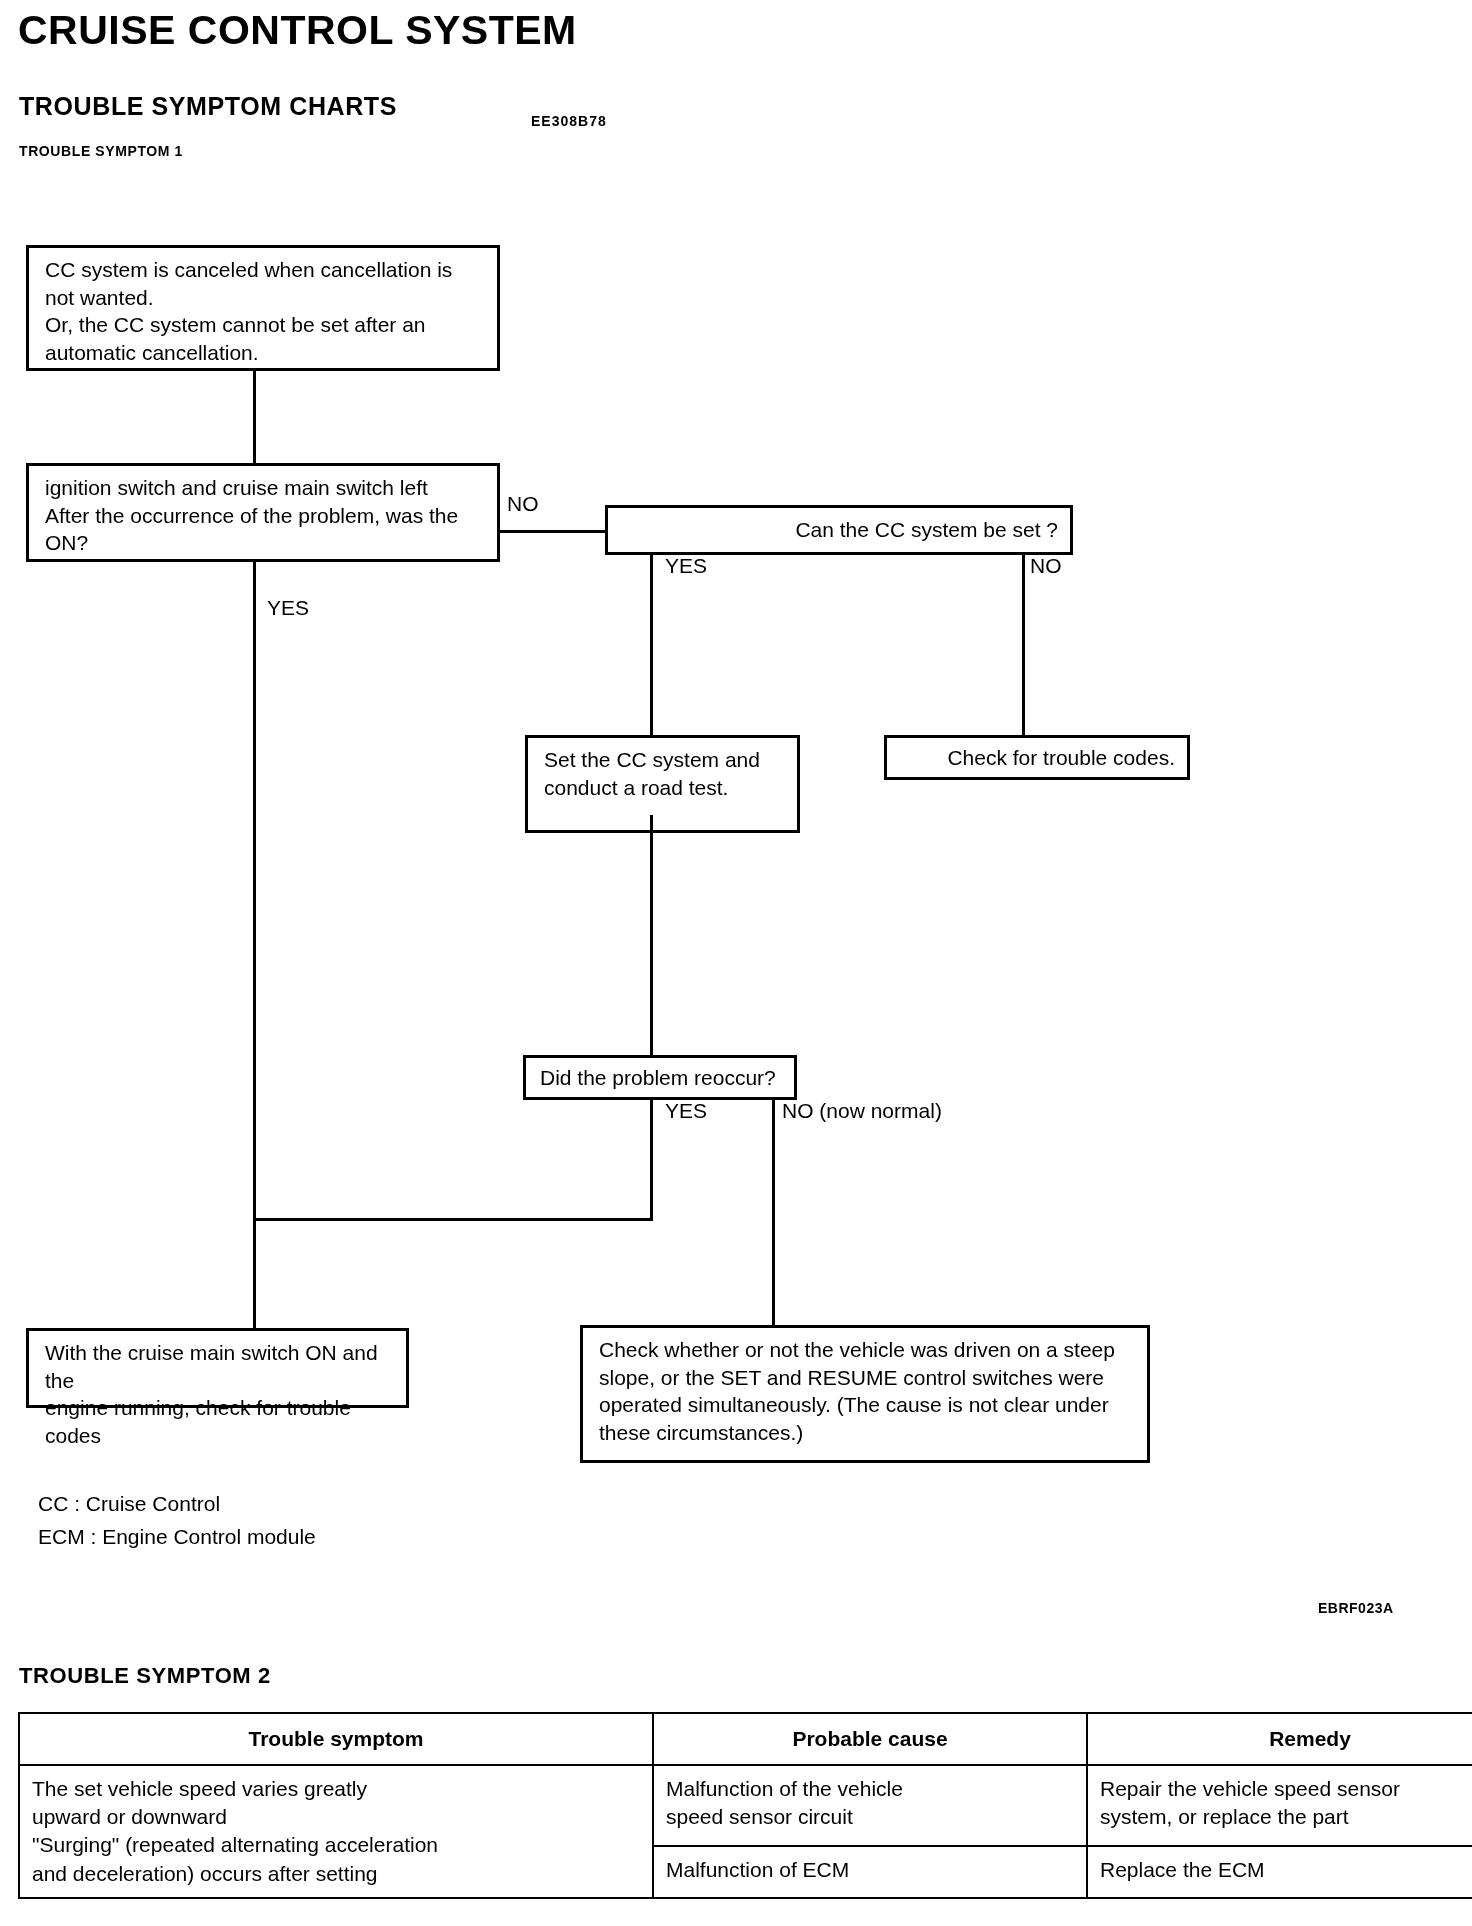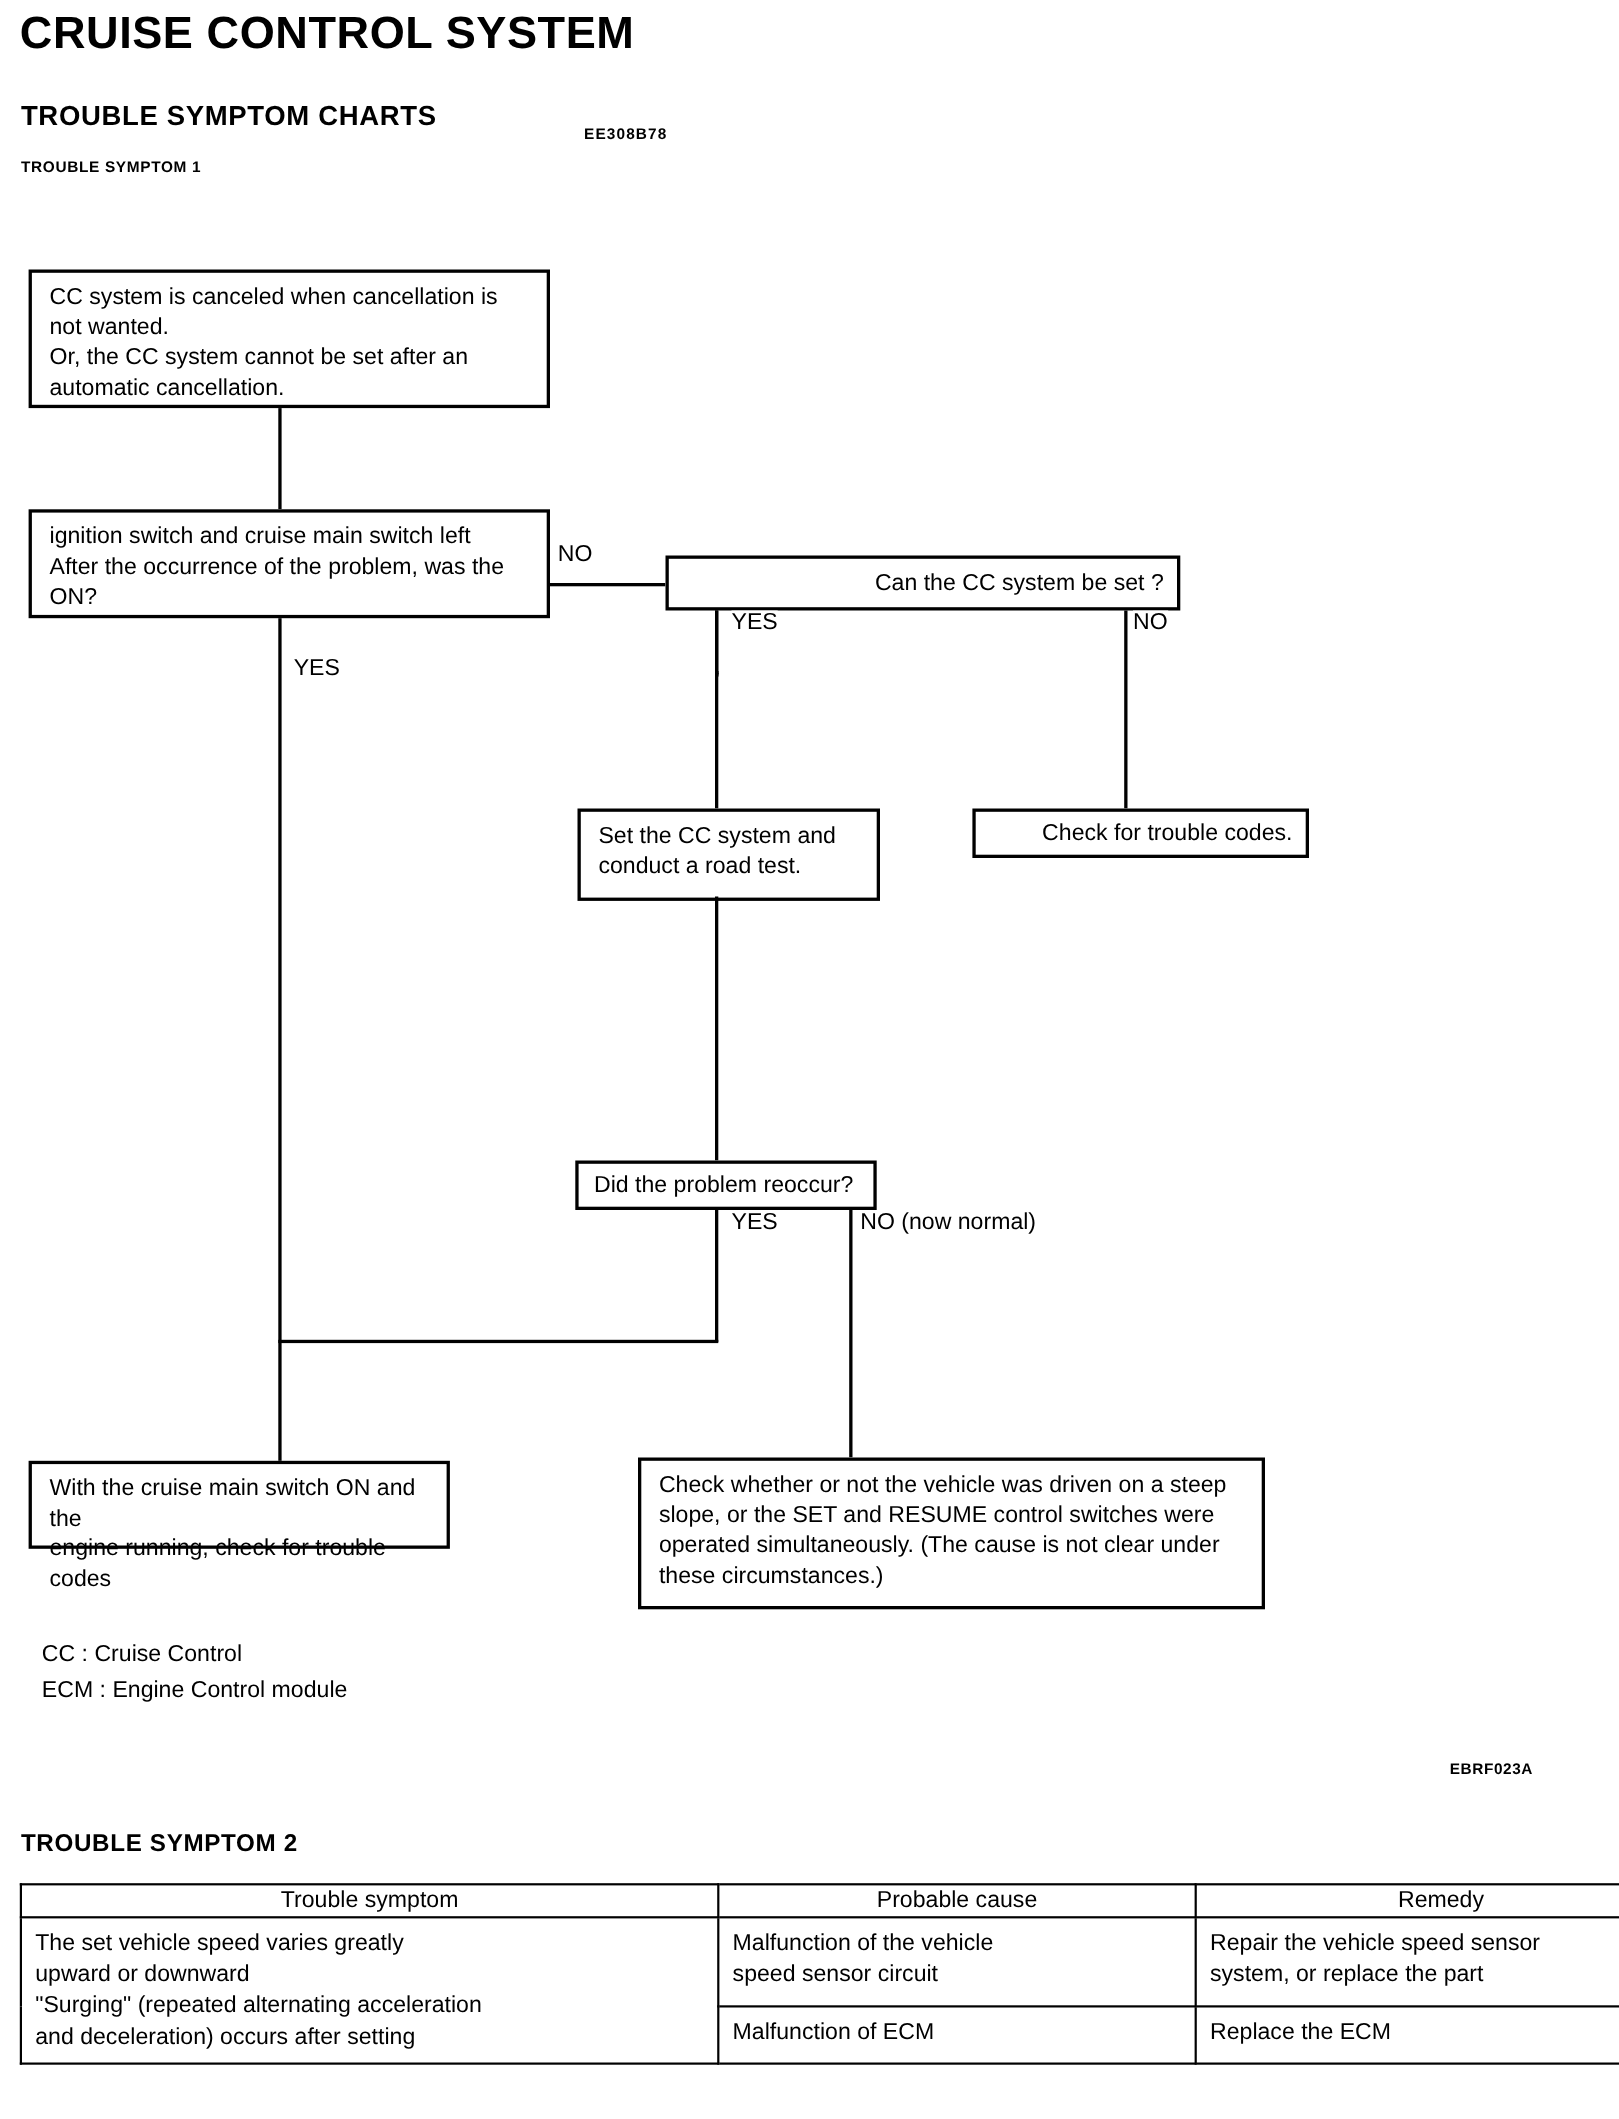--- a/index.html
+++ b/index.html
@@ -113,22 +113,22 @@
     font-size: 21px;
   }
   table.sym2 td, table.sym2 th {
     border: 2px solid #000;
     padding: 9px 12px;
     vertical-align: top;
     line-height: 1.34;
   }
   table.sym2 thead th {
     text-align: center;
-    font-weight: normal;
-    padding: 0 12px;
+    font-weight: bold;
+    padding: 11px 12px;
     margin-left: 11px;
   }
   .col-symptom { width: 608px; }
   .col-cause   { width: 408px; }
   .col-remedy  { width: 420px; }
   .cell-lines { display: block; }
 </style>
 </head>
 <body>
 
@@ -172,21 +172,21 @@
 
     <div class="line" style="left:650px; top:555px; width:3px; height:58px;"></div>
     <div class="line" style="left:650px; top:610px; width:3px; height:3px;"></div>
     <div class="line" style="left:650px; top:610px; width:3px; height:3px;"></div>
     <div class="line" style="left:650px; top:555px; width:3px; height:60px;"></div>
     <div class="line" style="left:650px; top:612px; width:3px; height:3px;"></div>
     <div class="line" style="left:650px; top:612px; width:3px; height:123px;"></div>
 
     <div class="line" style="left:1022px; top:555px; width:3px; height:180px;"></div>
 
-    <div class="node" style="left:525px; top:735px; width:275px; height:84px;">
+    <div class="node" style="left:525px; top:735px; width:275px; height:98px;">
       <p>Set the CC system and</p>
       <p>conduct a road test.</p>
     </div>
 
     <div class="node center" style="left:884px; top:735px; width:306px; height:45px; padding-top:6px;">
       <p>Check for trouble codes.</p>
     </div>
 
     <div class="line" style="left:650px; top:815px; width:3px; height:240px;"></div>
 

